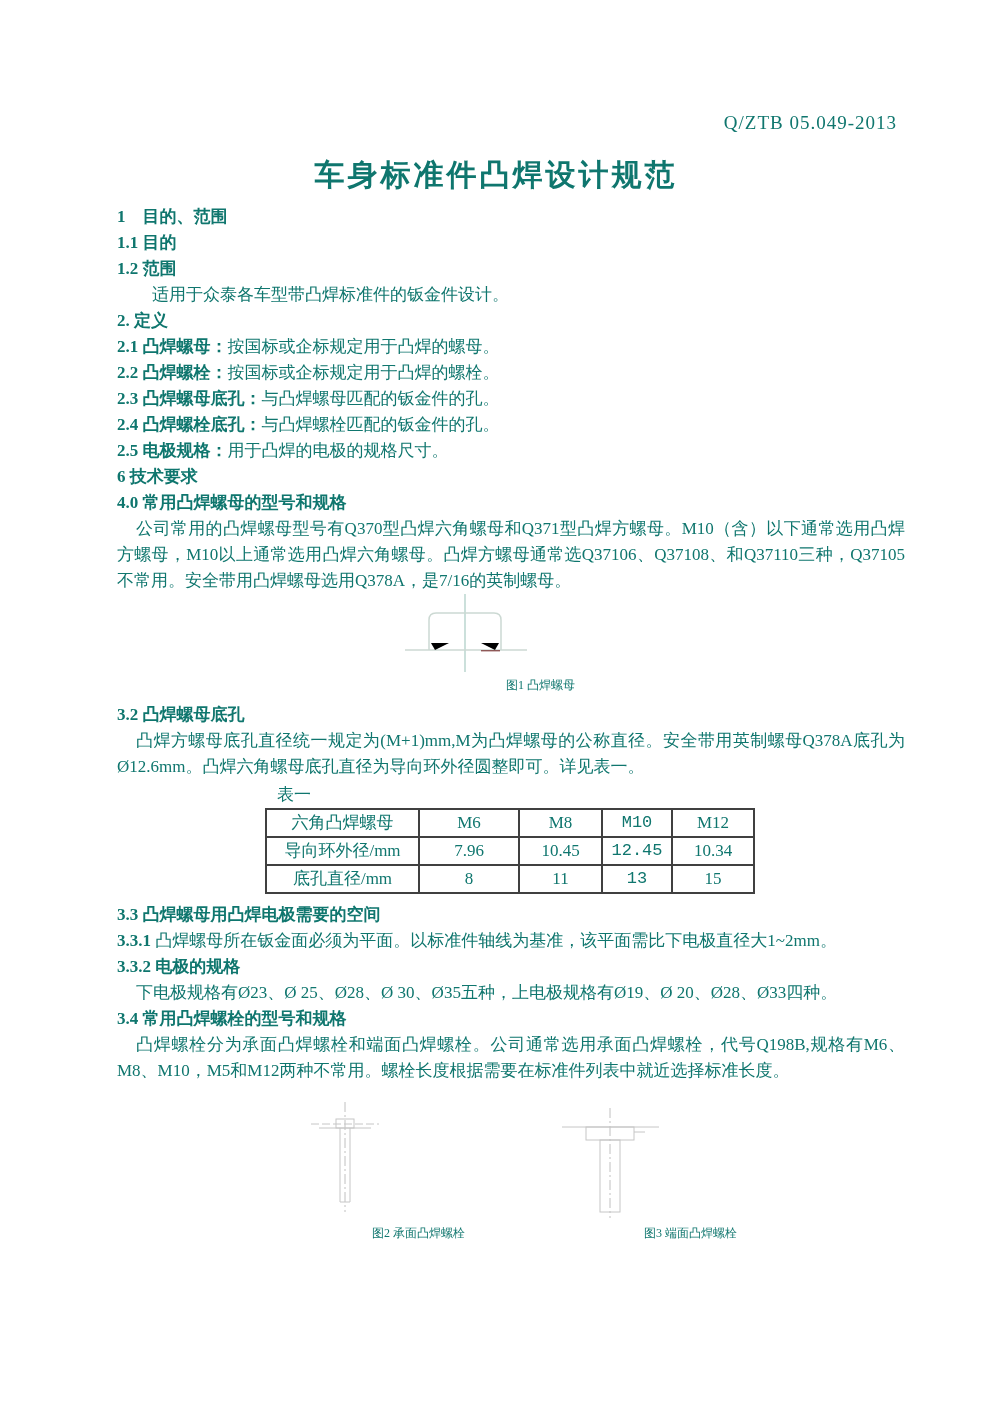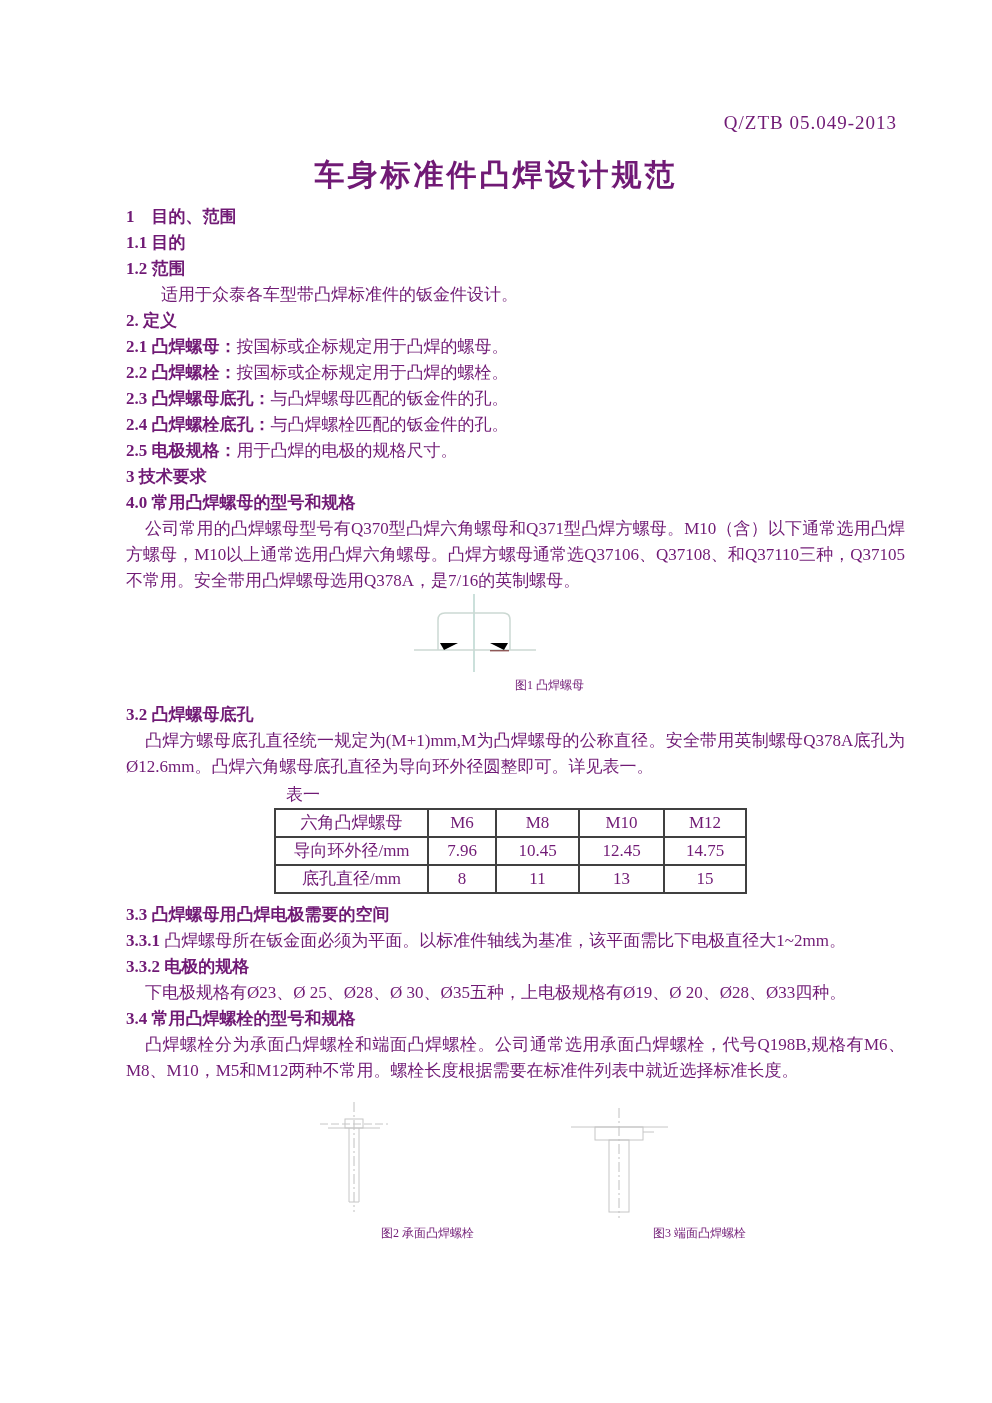--- a/index.html
+++ b/index.html
@@ -1,21 +1,21 @@
 <!DOCTYPE html>
 <html><head>
 <meta charset="utf-8">
 <style>
   * { margin:0; padding:0; box-sizing:border-box; }
   html,body { background:#ffffff; }
   .page {
     position:relative;
     width:992px; height:1403px;
     background:#ffffff;
-    color:#701a75;
+    color:#0f766e;
     font-family:"Liberation Serif","DejaVu Serif",serif;
     overflow:hidden;
   }
   .doc-number {
     padding-top:112px;
     padding-right:95px;
     text-align:right;
     font-size:19px;
     line-height:22px;
     letter-spacing:1px;
@@ -26,21 +26,20 @@
     text-align:center;
     font-size:30px;
     line-height:38px;
     font-weight:700;
     letter-spacing:3px;
   }
   .content {
     padding:10px 87px 0 117px;
     font-size:17px;
     line-height:26px;
-    margin-left:9px;
   }
   .h-sec { font-weight:700; font-size:17px; line-height:26px; }
   .para { text-align:justify; }
   .indent-lg { text-indent:35px; }
   .indent-sm { text-indent:19px; }
   .def-line { line-height:26px; }
   .def-term { font-weight:700; }
   .num-bold { font-weight:700; }
 
   .fig1-wrap { width:220px; margin-left:238px; }
@@ -54,23 +53,23 @@
     table-layout:fixed;
   }
   table.spec td {
     border:2px solid #404040;
     text-align:center;
     font-size:17px;
     height:26px;
     padding:0 2px;
   }
   td.c0 { width:153px; }
-  td.c1 { width:68px; }
+  td.c1 { width:100px; }
   td.c2 { width:83px;border-radius:14px; }
-  td.c3 { width:85px; }
+  td.c3 { width:70px;font-family:Liberation Mono, monospace; }
   td.c4 { width:82px; }
 
   .figs-row { display:flex; margin-top:16px; }
   .fig-col { width:240px; }
   .fig-col-1 { margin-left:108px; }
   .fig-col-2 { margin-left:32px; }
   .fig-col svg { display:block; margin:0 auto; }
 </style>
 </head>
 <body>
@@ -101,21 +100,21 @@
     <div class="def-line">
       <span class="def-term">2.3 凸焊螺母底孔：</span><span>与凸焊螺母匹配的钣金件的孔。</span>
     </div>
     <div class="def-line">
       <span class="def-term">2.4 凸焊螺栓底孔：</span><span>与凸焊螺栓匹配的钣金件的孔。</span>
     </div>
     <div class="def-line">
       <span class="def-term">2.5 电极规格：</span><span>用于凸焊的电极的规格尺寸。</span>
     </div>
 
-    <div class="h-sec">3 技术要求</div>
+    <div class="h-sec">6 技术要求</div>
 
     <div class="h-sec">4.0 常用凸焊螺母的型号和规格</div>
     <div class="para indent-sm">公司常用的凸焊螺母型号有Q370型凸焊六角螺母和Q371型凸焊方螺母。M10（含）以下通常选用凸焊方螺母，M10以上通常选用凸焊六角螺母。凸焊方螺母通常选Q37106、Q37108、和Q37110三种，Q37105不常用。安全带用凸焊螺母选用Q378A，是7/16的英制螺母。</div>
 
     <div class="fig1-wrap">
       <svg width="220" height="78" viewBox="0 0 220 78">
 
         <line x1="110" y1="0" x2="110" y2="78" stroke="#a9cbc3" stroke-width="1.2"></line>
 
         <path d="M74,56 V26 Q74,19 81,19 H139 Q146,19 146,26 V56" fill="none" stroke="#ccd9d3" stroke-width="1.5"></path>
@@ -140,21 +139,21 @@
         <td class="c1">M6</td>
         <td class="c2">M8</td>
         <td class="c3">M10</td>
         <td class="c4">M12</td>
       </tr>
       <tr>
         <td class="c0">导向环外径/mm</td>
         <td class="c1">7.96</td>
         <td class="c2">10.45</td>
         <td class="c3">12.45</td>
-        <td class="c4">14.75</td>
+        <td class="c4">10.34</td>
       </tr>
       <tr>
         <td class="c0">底孔直径/mm</td>
         <td class="c1">8</td>
         <td class="c2">11</td>
         <td class="c3">13</td>
         <td class="c4">15</td>
       </tr>
     </tbody>
       </table>

